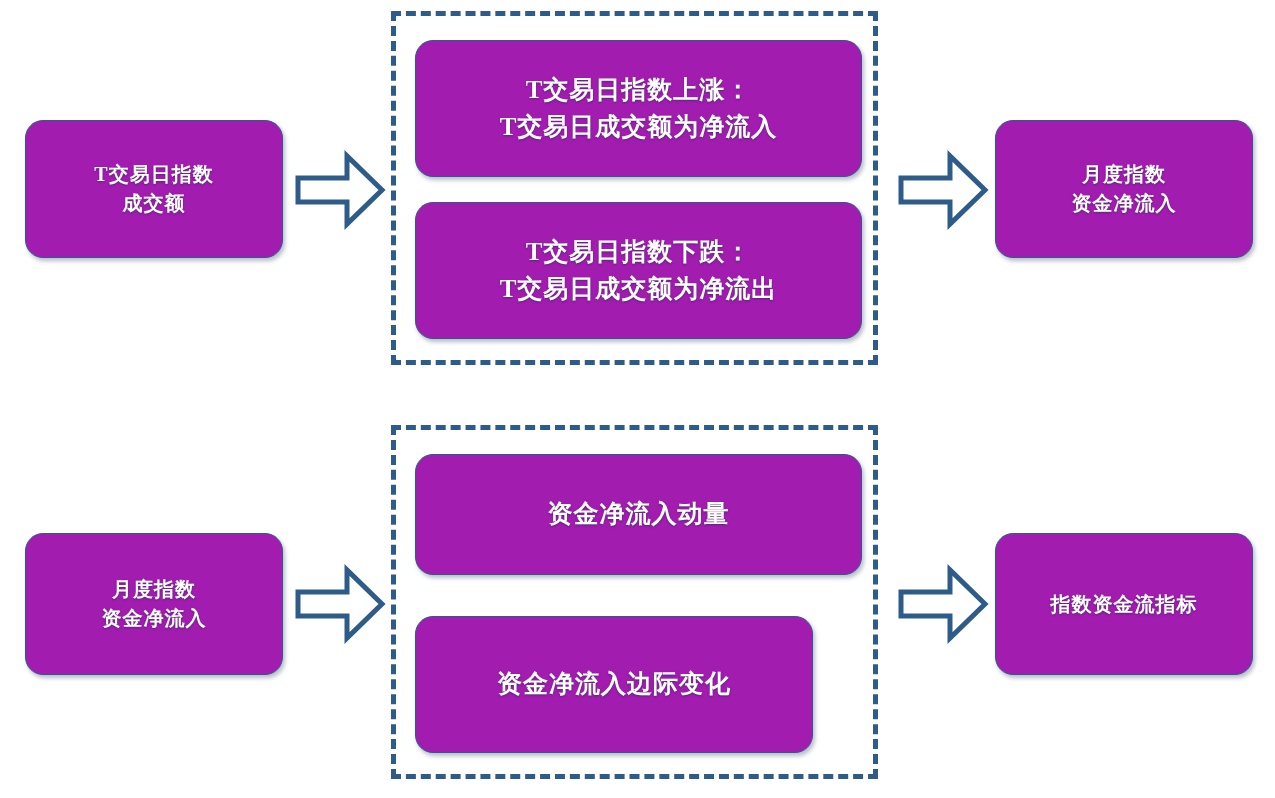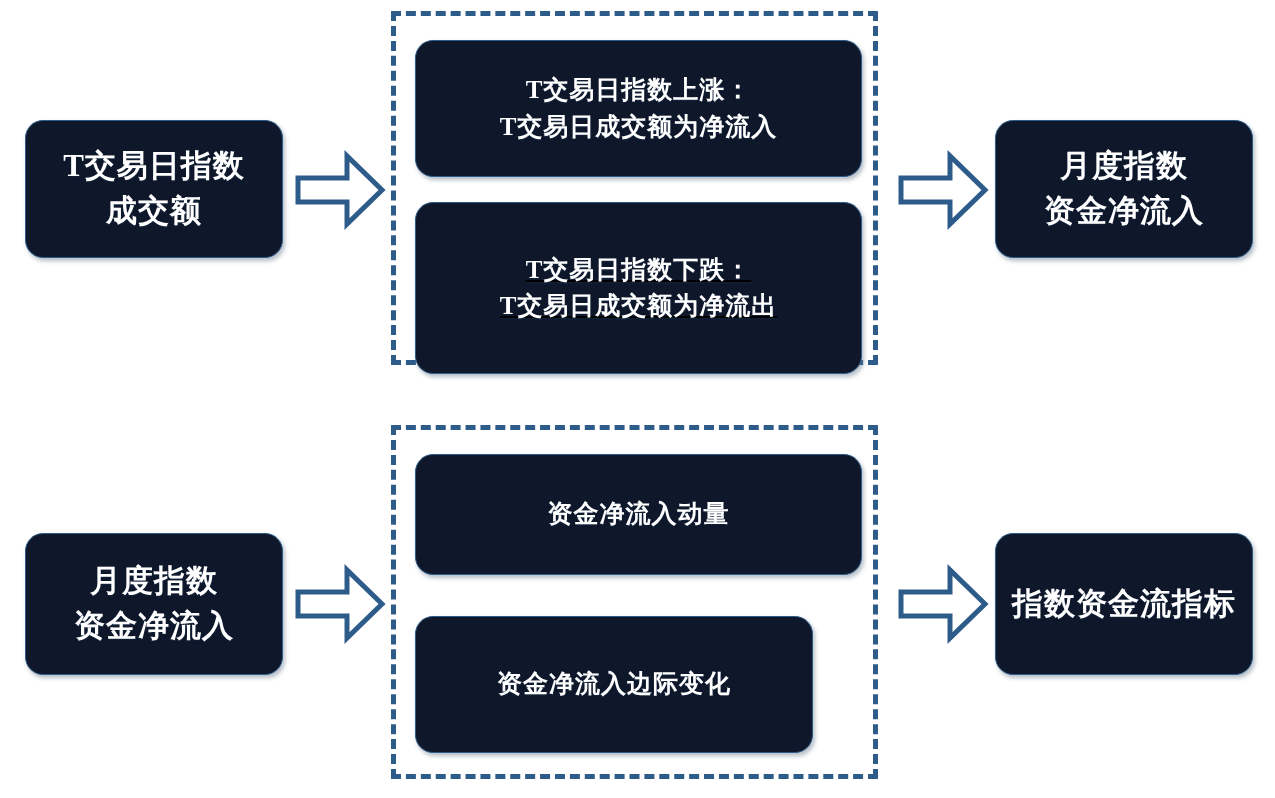--- a/index.html
+++ b/index.html
@@ -17,40 +17,40 @@
     position: relative;
     width: 1275px;
     height: 798px;
     background: #ffffff;
   }
 
   
   .node {
     position: absolute;
     box-sizing: border-box;
-    background: #0f172a;
+    background: #a21caf;
     border: 1.5px solid #2E5C8A;
     border-radius: 18px;
     box-shadow: 2px 3px 4px rgba(90, 110, 130, 0.45);
     display: flex;
     align-items: center;
     justify-content: center;
     text-align: center;
   }
   .node .label {
     color: #ffffff;
     font-weight: bold;
     line-height: 1.45;
     letter-spacing: 1px;
     text-shadow: 0 1px 2px rgba(20, 45, 75, 0.55);
     white-space: pre-line;
     padding: 0 10px;
   }
 
-  .node.terminal .label { font-size: 31px; }
+  .node.terminal .label { font-size: 20px; }
   .node.inner .label    { font-size: 25px; }
 
   
   .group-box {
     position: absolute;
     box-sizing: border-box;
     border: 5px dashed #2E5C8A;
     background: transparent;
     border-radius: 1px;
   }
@@ -84,21 +84,21 @@
     </svg>
   </div>
 
   <div class="group-box" style="left:391px; top:11px; width:487px; height:354px;"></div>
 
   <div class="node inner" style="left:415px; top:40px; width:447px; height:137px;">
     <span class="label">T交易日指数上涨：
 T交易日成交额为净流入</span>
   </div>
 
-  <div class="node inner" style="left:415px; top:202px; width:447px; height:172px;text-decoration:underline;">
+  <div class="node inner" style="left:415px; top:202px; width:447px; height:137px;">
     <span class="label">T交易日指数下跌：
 T交易日成交额为净流出</span>
   </div>
 
   <div class="arrow" style="left:898px; top:152px; width:90px; height:76px;">
     <svg viewBox="0 0 90 76" width="90" height="76">
       <path d="M3,26 L52,26 L52,4 L87,38 L52,72 L52,50 L3,50 Z"></path>
     </svg>
   </div>
 

